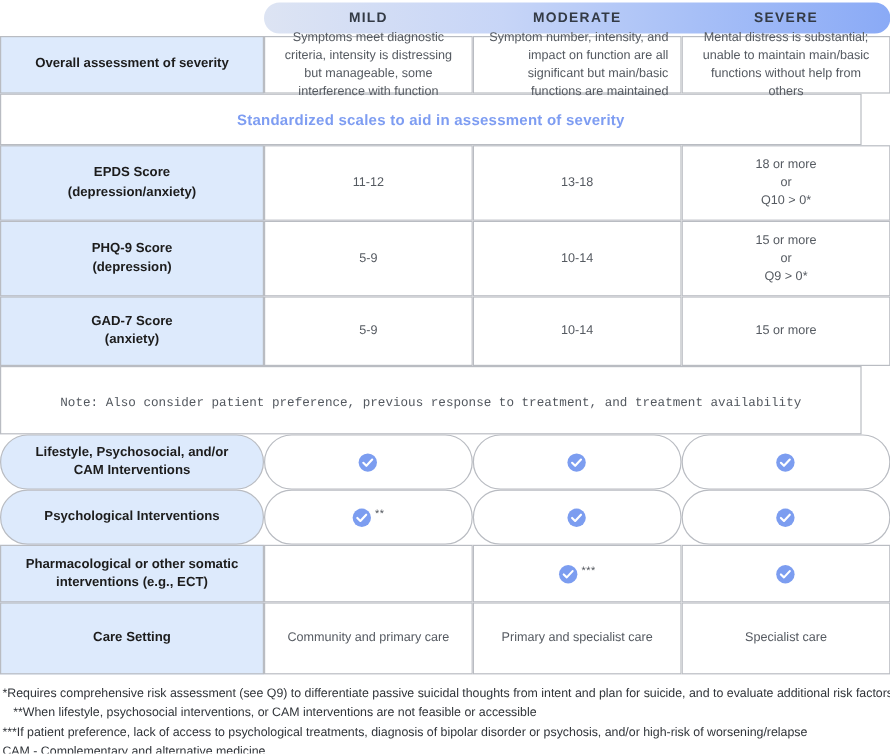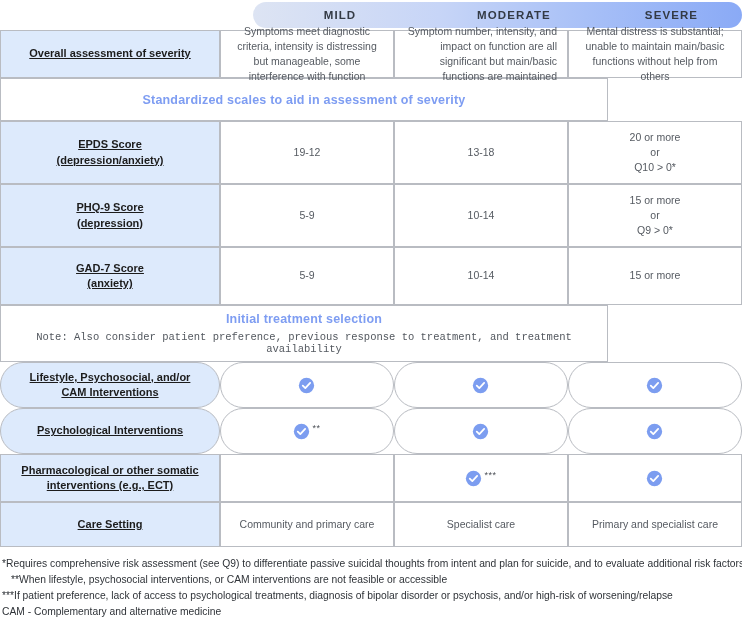--- a/index.html
+++ b/index.html
@@ -18,21 +18,20 @@
     height: 628px;
     position: relative;
     padding: 0;
   }
 
   
   .header-row {
     display: flex;
     height: 26px;
     margin: 2px 0 2px 0;
-    padding-left: 33px;
   }
   .header-spacer {
     width: 220px;
     flex: 0 0 220px;
   }
   .header-bar {
     flex: 1 1 auto;
     display: flex;
     border-radius: 13px;
     background: linear-gradient(to right, #dde4f3 0%, #c7d5f7 38%, #a8c0f7 68%, #8aaaf6 100%);
@@ -73,36 +72,35 @@
     color: #555a61;
     background: #ffffff;
   }
   .cell.label {
     flex: 0 0 220px;
     background: #ddeafc;
     font-weight: bold;
     font-size: 11px;
     color: #1c1c1c;
     line-height: 1.4;
-    text-decoration: underline;
   }
   .cell.col-mild     { flex: 0 0 174px; }
   .cell.col-moderate { flex: 0 0 174px; text-align: right; }
   .cell.col-severe   { flex: 1 1 auto; }
 
   .row.r-overall .cell     { height: 48px; }
   .row.r-score .cell       { height: 63px; }
   .row.r-gad .cell         { height: 58px; }
   .row.r-check .cell       { height: 46px; border-radius: 23px; }
   .row.r-pharma .cell      { height: 48px; }
-  .row.r-care .cell        { height: 45px; }
+  .row.r-care .cell        { height: 60px; }
 
   
   .section {
-    width: 608px;
+    width: 718px;
     border: 1px solid #b9bcc2;
     background: #ffffff;
     display: flex;
     flex-direction: column;
     align-items: center;
     justify-content: center;
     text-align: center;
   }
   .section.s-scales { height: 43px; }
   .section.s-treat  { height: 57px; }
@@ -180,25 +178,25 @@
       <div class="section-title">Standardized scales to aid in assessment of severity</div>
     </div>
 
     <div class="row r-score">
       <div class="cell label">
         <div>
           <div>EPDS Score</div>
           <div>(depression/anxiety)</div>
         </div>
       </div>
-      <div class="cell col-mild">19-12</div>
+      <div class="cell col-mild">11-12</div>
       <div class="cell col-moderate">13-18</div>
       <div class="cell col-severe">
         <div>
-          <div>20 or more</div>
+          <div>18 or more</div>
           <div>or</div>
           <div>Q10 &gt; 0*</div>
         </div>
       </div>
     </div>
 
     <div class="row r-score">
       <div class="cell label">
         <div>
           <div>PHQ-9 Score</div>
@@ -222,21 +220,20 @@
           <div>GAD-7 Score</div>
           <div>(anxiety)</div>
         </div>
       </div>
       <div class="cell col-mild">5-9</div>
       <div class="cell col-moderate">10-14</div>
       <div class="cell col-severe">15 or more</div>
     </div>
 
     <div class="section s-treat">
-      <div class="section-title">Initial treatment selection</div>
       <div class="section-note">Note: Also consider patient preference, previous response to treatment, and treatment availability</div>
     </div>
 
     <div class="row r-check">
       <div class="cell label">
         <div>
           <div>Lifestyle, Psychosocial, and/or</div>
           <div>CAM Interventions</div>
         </div>
       </div>
@@ -324,22 +321,22 @@
               <path d="M5.6 10.2 L8.6 13.1 L14.3 7.0" stroke="#ffffff" stroke-width="2.1" fill="none" stroke-linecap="round" stroke-linejoin="round"></path>
             </svg>
           <span class="check-sup"></span>
         </span>
       </div>
     </div>
 
     <div class="row r-care">
       <div class="cell label">Care Setting</div>
       <div class="cell col-mild">Community and primary care</div>
+      <div class="cell col-moderate">Primary and specialist care</div>
       <div class="cell col-severe">Specialist care</div>
-      <div class="cell col-moderate">Primary and specialist care</div>
     </div>
 
   </div>
 
   <div class="footnotes">
     <div class="footnote">*Requires comprehensive risk assessment (see Q9) to differentiate passive suicidal thoughts from intent and plan for suicide, and to evaluate additional risk factors.</div>
     <div class="footnote indent">**When lifestyle, psychosocial interventions, or CAM interventions are not feasible or accessible</div>
     <div class="footnote">***If patient preference, lack of access to psychological treatments, diagnosis of bipolar disorder or psychosis, and/or high-risk of worsening/relapse</div>
     <div class="footnote">CAM - Complementary and alternative medicine</div>
 

